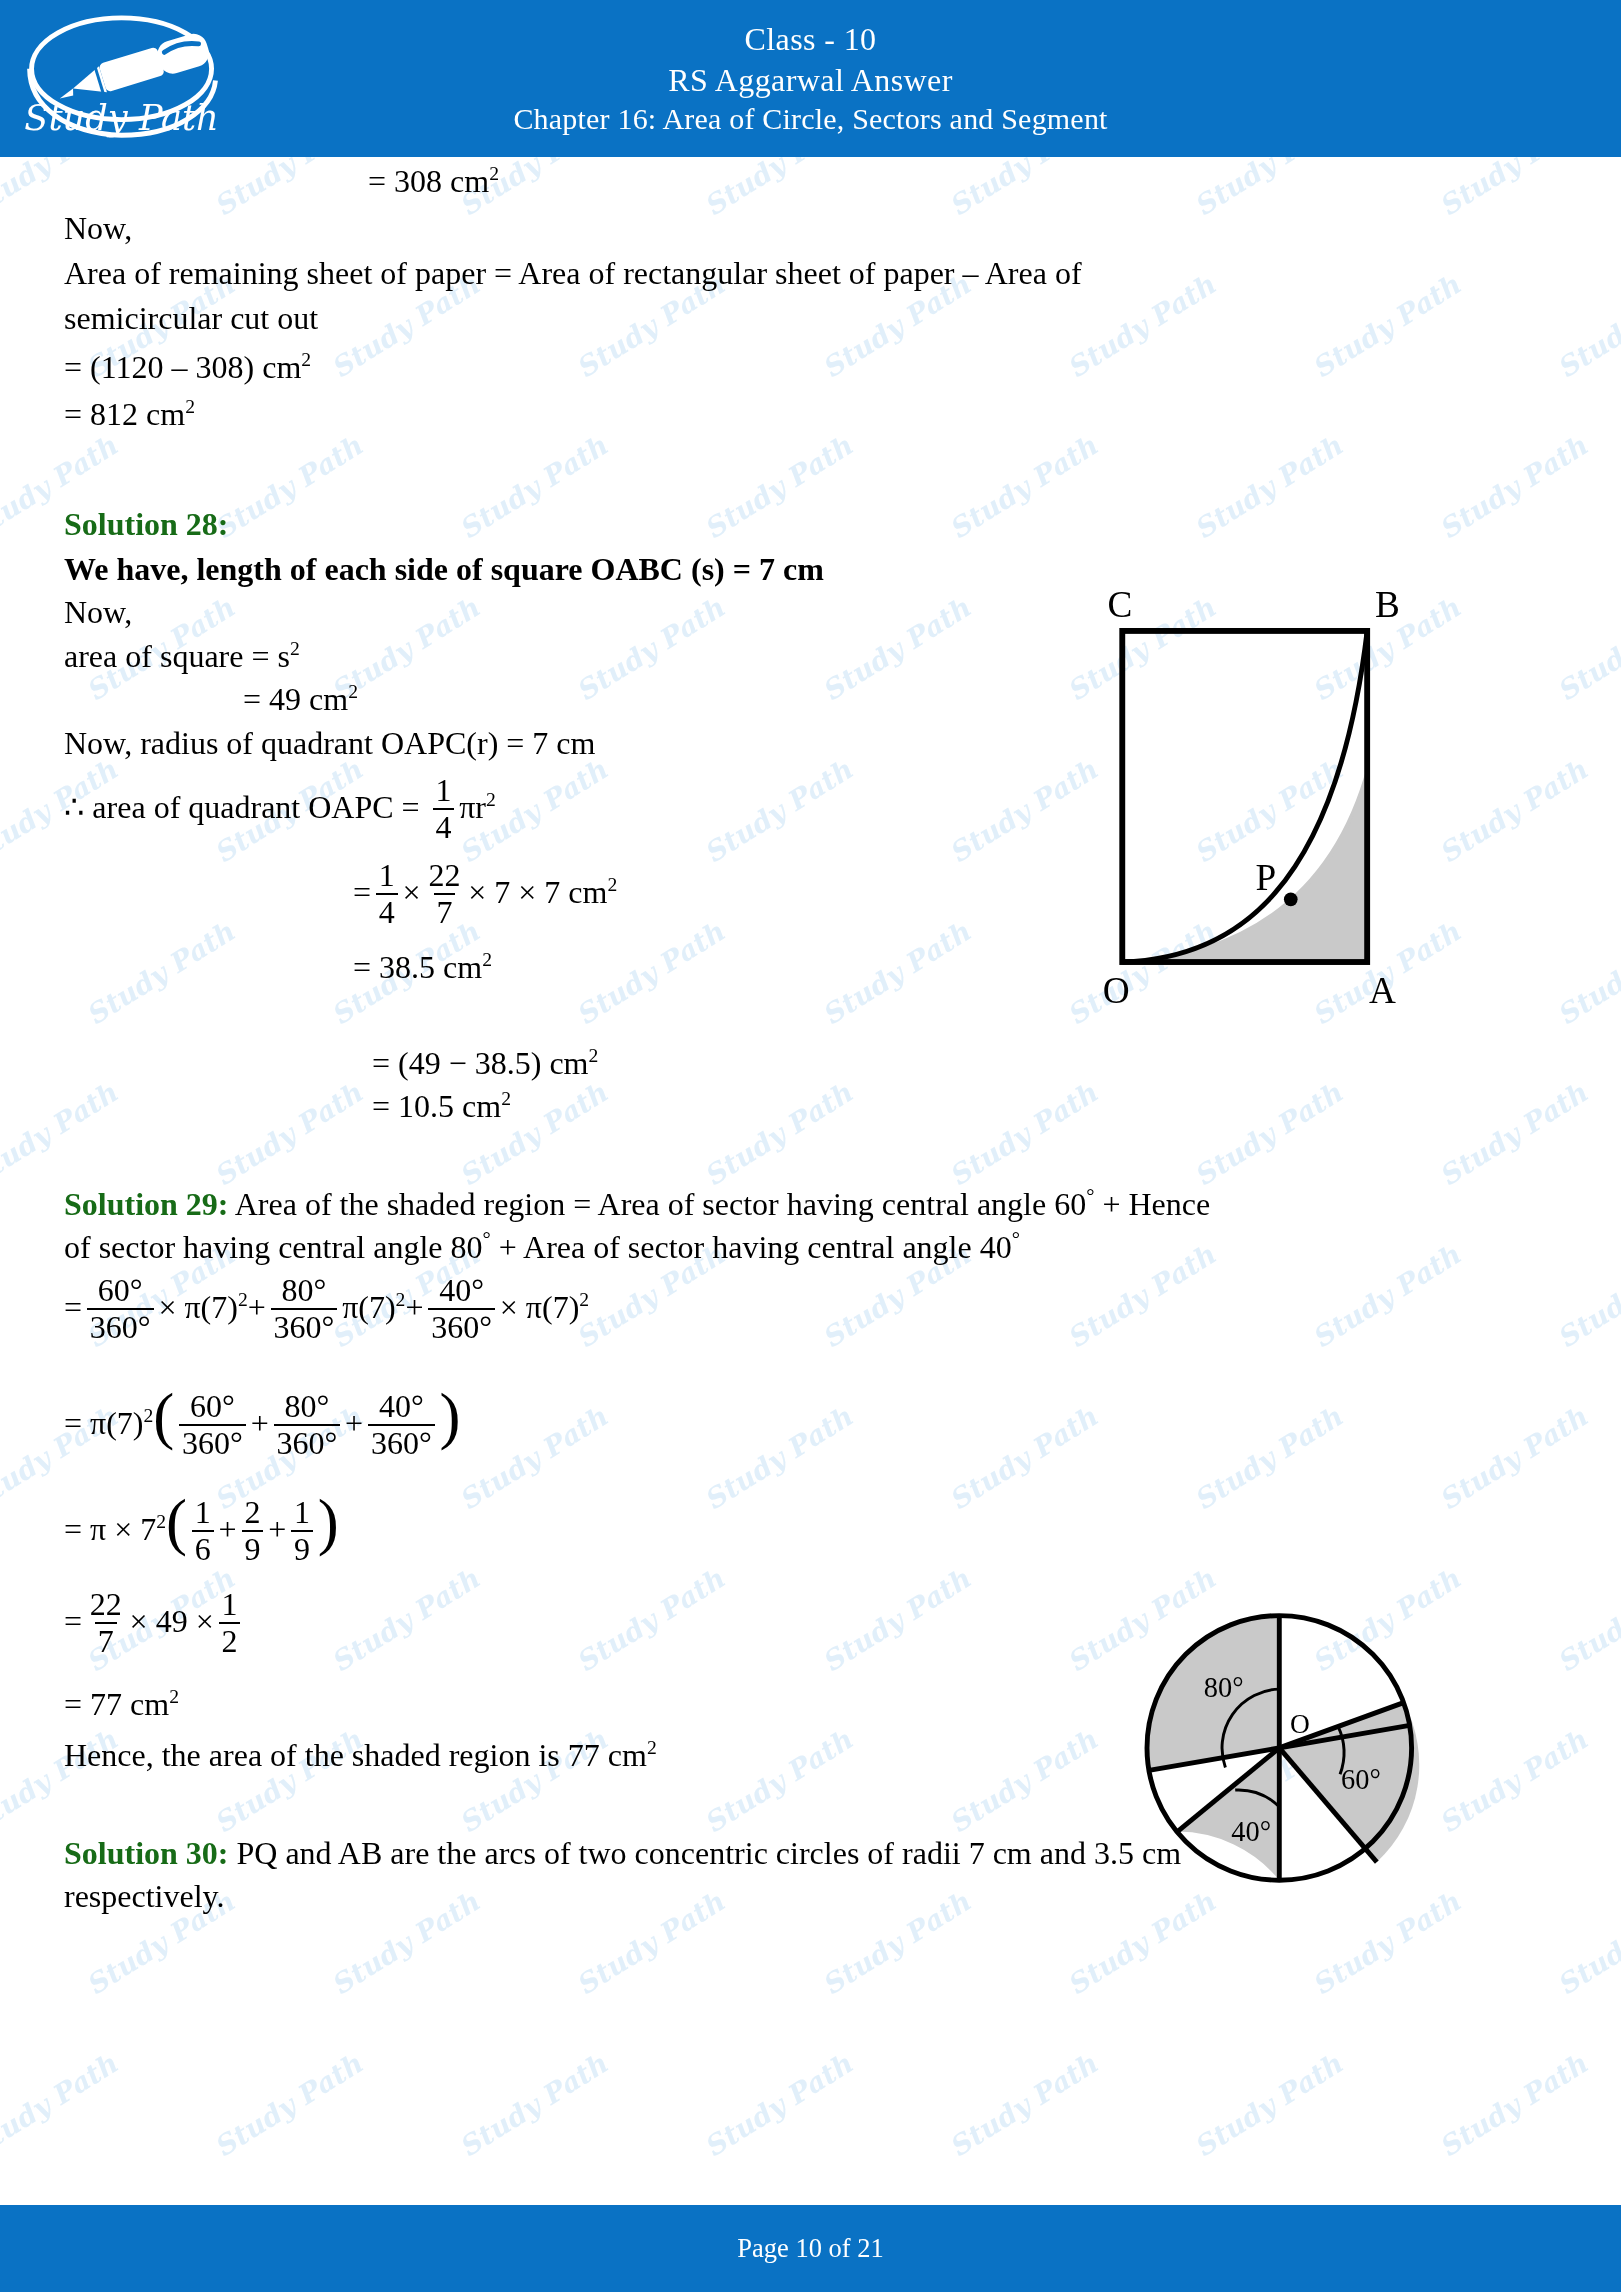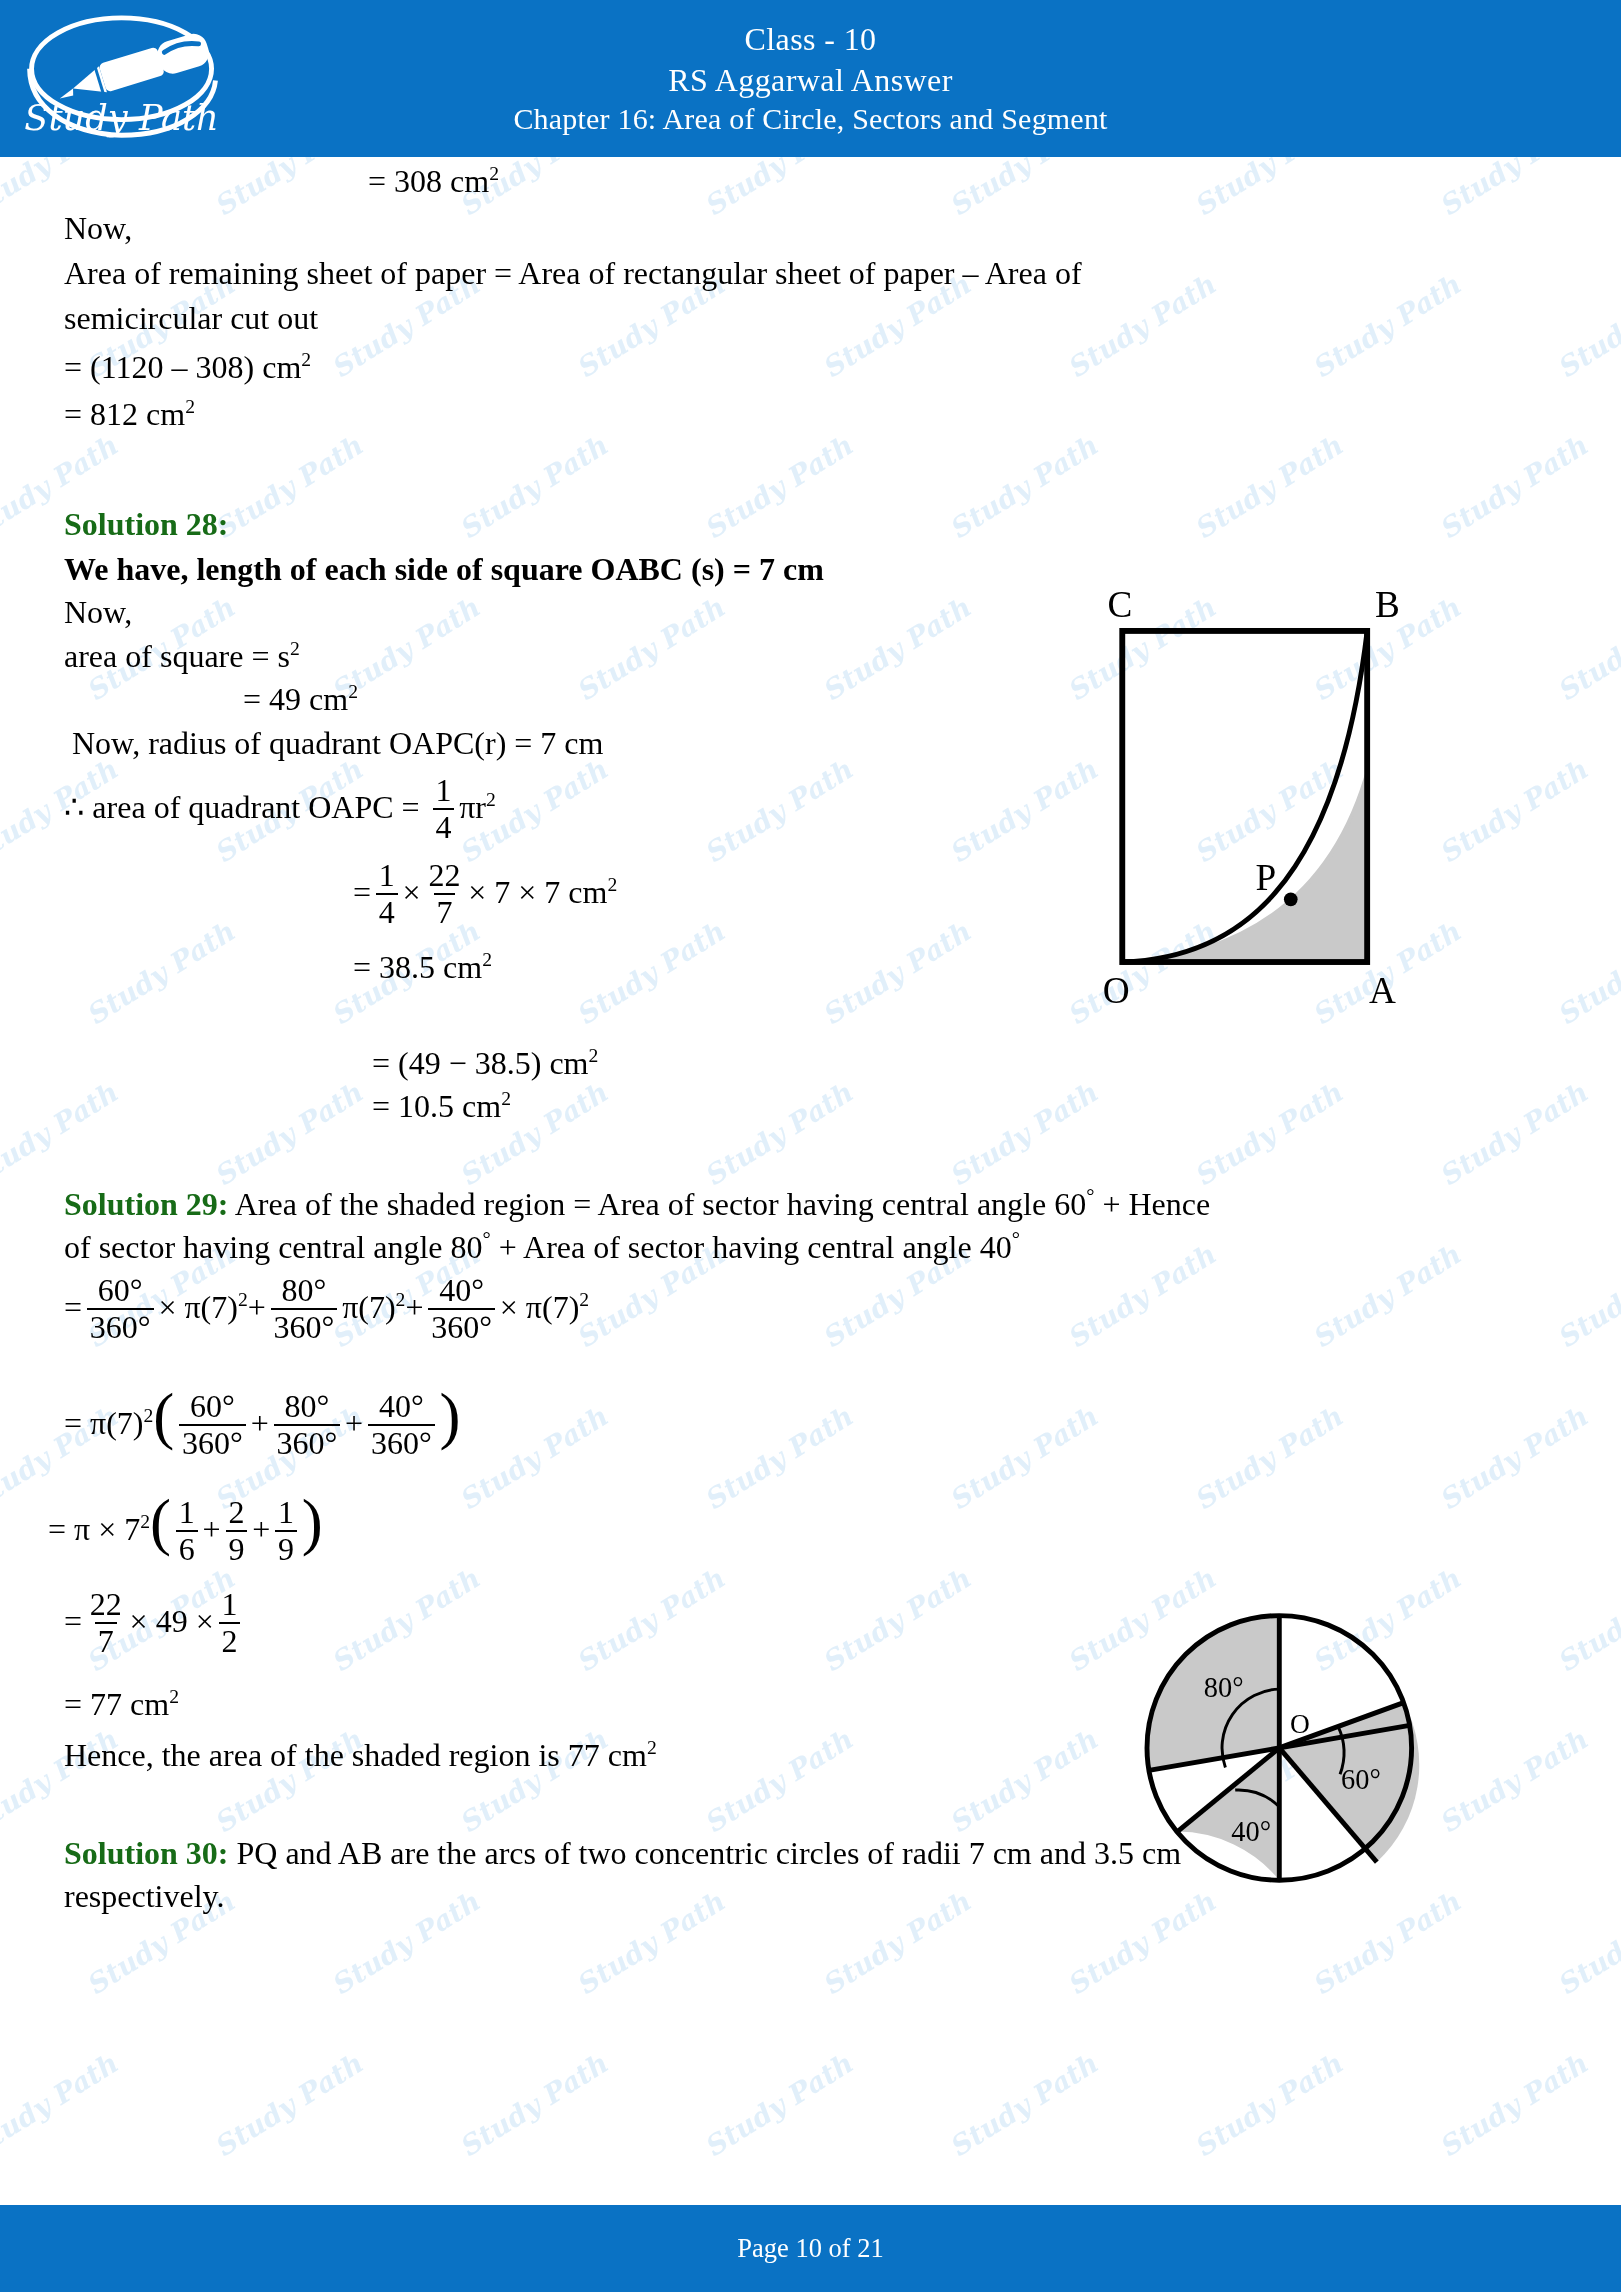--- a/index.html
+++ b/index.html
@@ -215,21 +215,21 @@
 
   <div class="txt sol" style="left:64px; top:351px;">Solution 28:</div>
   <div class="txt" style="left:64px; top:396px;font-weight:bold;">We have, length of each side of square OABC (s) = 7 cm</div>
   <div class="txt" style="left:64px; top:439px;">Now,</div>
   <div class="txt" style="left:64px; top:483px;">
     <span>area of square = s</span><span class="sup">2</span>
   </div>
   <div class="txt" style="left:243px; top:526px;">
     <span>= 49 cm</span><span class="sup">2</span>
   </div>
-  <div class="txt" style="left:72px; top:570px;">Now, radius of quadrant OAPC(r) = 7 cm</div>
+  <div class="txt" style="left:64px; top:570px;">Now, radius of quadrant OAPC(r) = 7 cm</div>
 
   <div class="txt" style="left:64px; top:619px;">
     <span>∴  area of quadrant OAPC = </span><span class="frac">
         <span class="num">1</span>
         <span class="den">4</span>
       </span><span>πr</span><span class="sup">2</span>
   </div>
 
   <div class="txt" style="left:353px; top:704px;">
     <span>=</span><span class="frac">
@@ -278,21 +278,21 @@
         <span class="den">360°</span>
       </span><span>+</span><span class="frac">
         <span class="num">80°</span>
         <span class="den">360°</span>
       </span><span>+</span><span class="frac">
         <span class="num">40°</span>
         <span class="den">360°</span>
       </span><span class="paren">)</span>
   </div>
 
-  <div class="txt" style="left:48px; top:1331px;">
+  <div class="txt" style="left:64px; top:1331px;">
     <span>= π × 7</span><span class="sup">2</span><span class="paren">(</span><span class="frac">
         <span class="num">1</span>
         <span class="den">6</span>
       </span><span>+</span><span class="frac">
         <span class="num">2</span>
         <span class="den">9</span>
       </span><span>+</span><span class="frac">
         <span class="num">1</span>
         <span class="den">9</span>
       </span><span class="paren">)</span>

